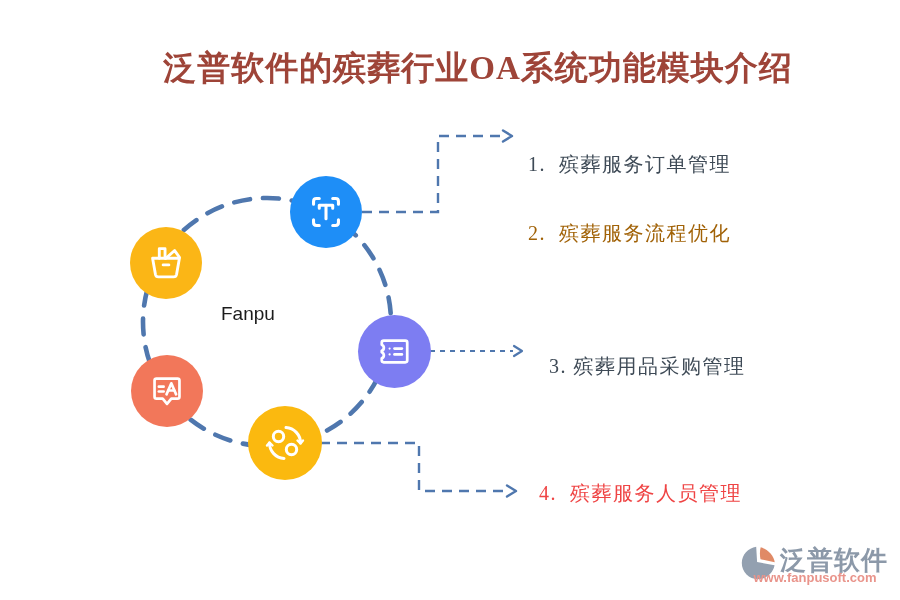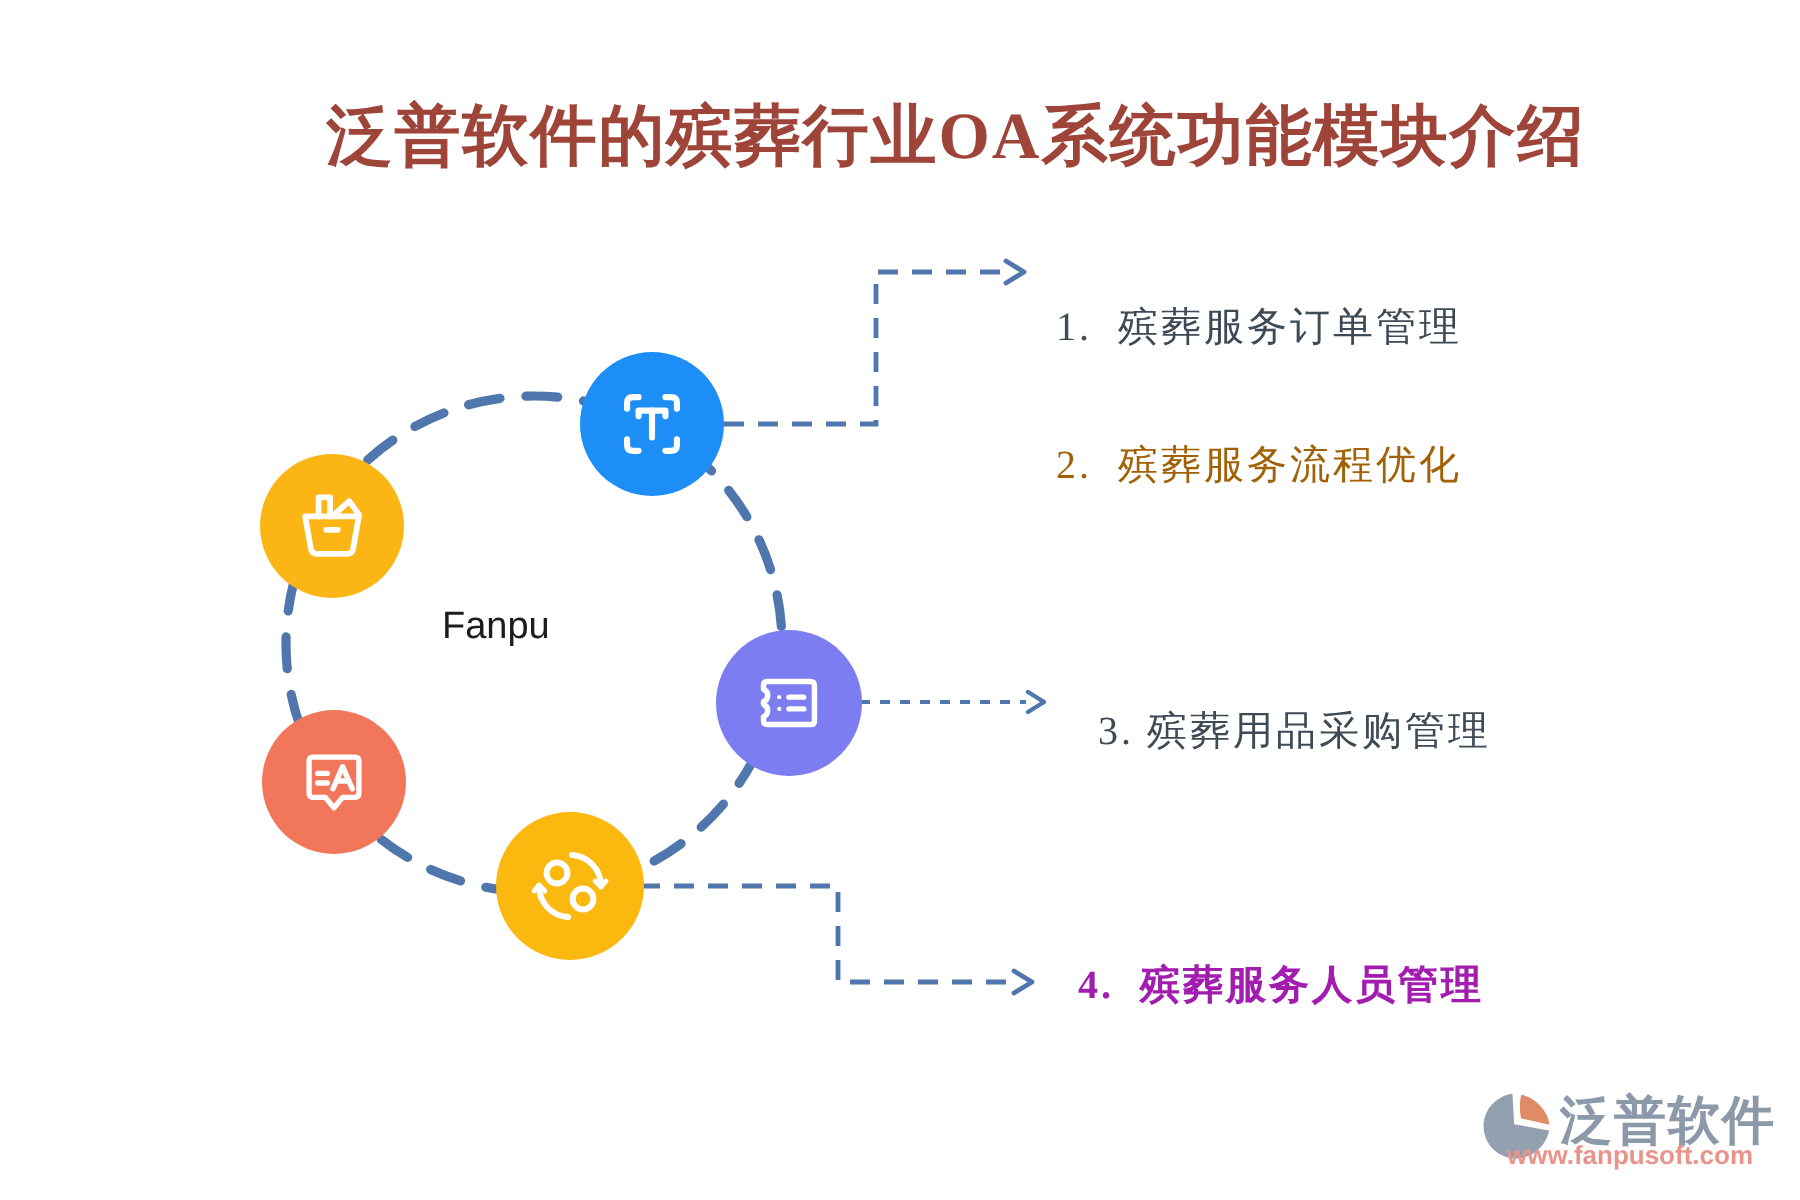--- a/index.html
+++ b/index.html
@@ -96,21 +96,21 @@
       <path d="M25 8.5 A15.5 15.5 0 0 1 39.5 24"></path>
       <path d="M36.5 21.5 L39.5 24.5 L42 21.5" stroke-width="2.4"></path>
       <path d="M23 39.5 A15.5 15.5 0 0 1 8.5 24"></path>
       <path d="M11.5 26.5 L8.5 23.5 L6 26.5" stroke-width="2.4"></path>
     </svg>
   </div>
 
   <div id="module-1" class="abs module" style="color: rgb(62, 74, 86);">1.  殡葬服务订单管理</div>
   <div id="module-2" class="abs module" style="color: #a16207;">2.  殡葬服务流程优化</div>
   <div id="module-3" class="abs module" style="color: rgb(62, 74, 86);">3. 殡葬用品采购管理</div>
-  <div id="module-4" class="abs module" style="color: #a21caf; font-weight: bold;">4.  殡葬服务人员管理</div>
+  <div id="module-4" class="abs module" style="color: #ef4444;">4.  殡葬服务人员管理</div>
 
   <div id="footer" class="abs">
     <svg id="logo-mark" class="abs" width="36" height="38" viewBox="0 0 40 40">
       <path d="M18 2 C9 3.5 2 11 2 20 C2 30 10 38 20 38 C29 38 36.8 31.2 38.4 22.5 L19 19 Z" fill="#93A0B0"></path>
       <path d="M23 2.5 C31 4.5 37.6 11.5 38.6 19.3 L22.8 15.8 C21.8 11 22 6 23 2.5 Z" fill="#E08A66"></path>
     </svg>
     <div id="footer-brand" class="abs" style="color: rgb(140, 153, 169);">泛普软件</div>
     <div id="footer-url" class="abs" style="color: rgb(233, 148, 139);">www.fanpusoft.com</div>
   </div>
 

